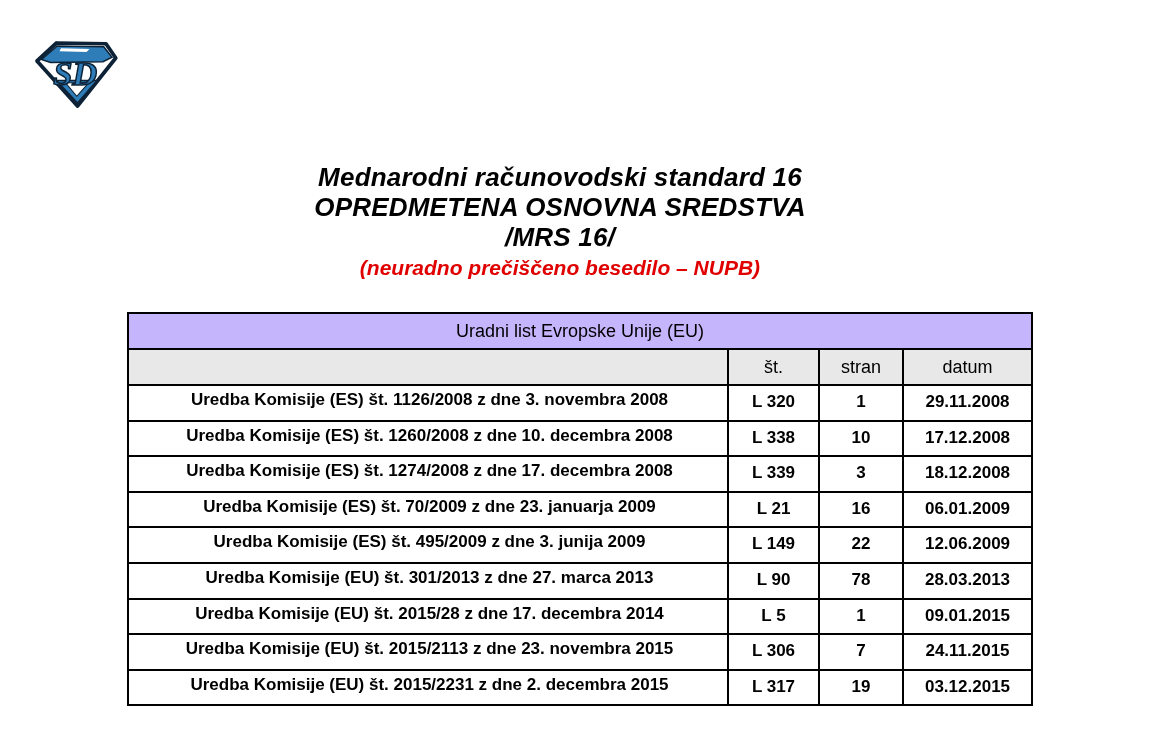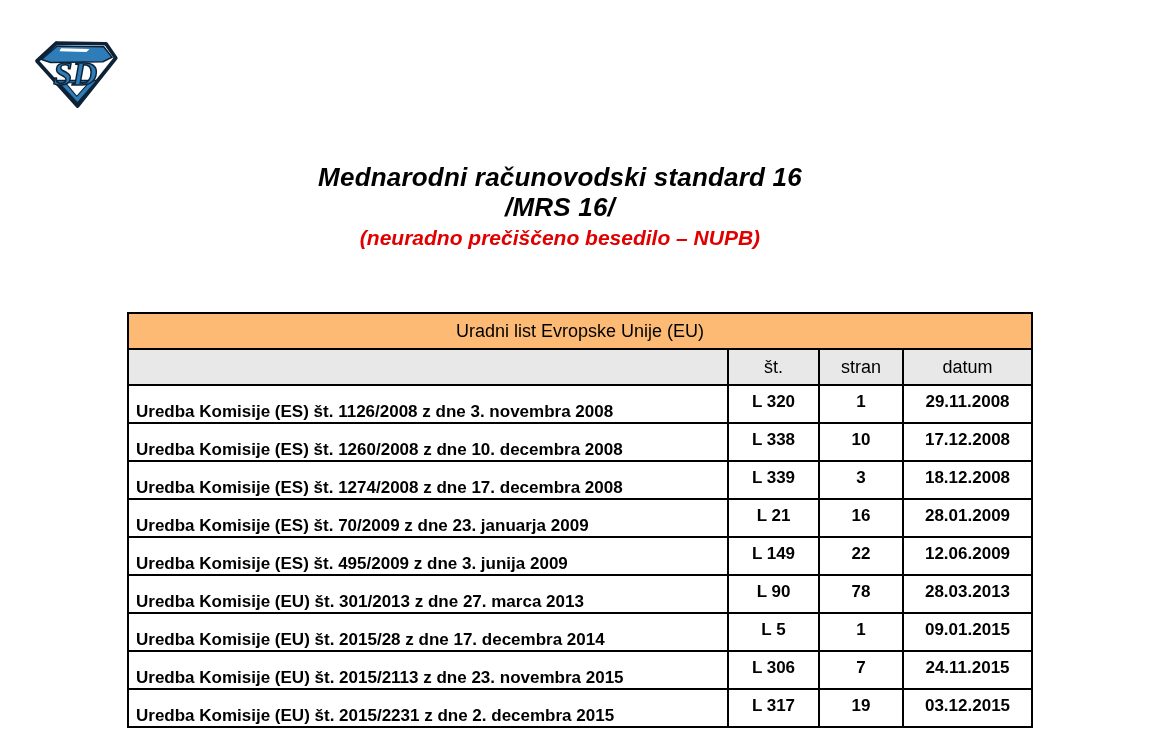--- a/index.html
+++ b/index.html
@@ -69,23 +69,23 @@
   .h-cell {
     font-weight: normal;
     font-size: 18px;
     text-align: center;
     vertical-align: middle;
     padding: 0;
   }
   .c-name {
     font-weight: bold;
     font-size: 17px;
-    text-align: left;
+    text-align: center;
     vertical-align: top;
-    padding: 16px 4px 0 7px;
+    padding: 4px 4px 0 7px;
     margin-left: 48px;
   }
   .c-val {
     font-weight: bold;
     font-size: 17px;
     text-align: center;
     vertical-align: top;
     padding: 6px 2px 4px 2px;
   }
 </style>
@@ -103,34 +103,35 @@
     <polygon points="40,15 78,16 74,20 38,19" fill="#ffffff"></polygon>
 
     <polygon points="34,58 88,58 62,88" fill="#2e7cb8" stroke="#0d2236" stroke-width="2"></polygon>
     <polygon points="46,61 77,61 61,79" fill="#ffffff" stroke="#0d2236" stroke-width="1.5"></polygon>
 
     <text x="59" y="64" font-size="46" font-family="Liberation Serif, serif" font-weight="bold" font-style="italic" text-anchor="middle" fill="#2e7cb8" stroke="#0d2236" stroke-width="2">SD</text>
   </svg>
 
   <div class="title-block">
     <div class="title-line">Mednarodni računovodski standard 16</div>
+    <div class="title-line">OPREDMETENA OSNOVNA SREDSTVA</div>
     <div class="title-line">/MRS 16/</div>
     <div class="subtitle-line" style="color: rgb(224, 0, 0);">(neuradno prečiščeno besedilo – NUPB)</div>
   </div>
 
   <table class="doc-table">
     <colgroup>
       <col style="width:600px">
       <col style="width:91px">
       <col style="width:84px">
       <col style="width:129px">
     </colgroup>
     <thead>
       <tr>
-        <th class="h-cell hdr" colspan="4" style="background: #fdba74;">Uradni list Evropske Unije (EU)</th>
+        <th class="h-cell hdr" colspan="4" style="background: #c4b5fd;">Uradni list Evropske Unije (EU)</th>
       </tr>
       <tr>
         <th class="h-cell hdr" style="background: rgb(232, 232, 232);"></th>
         <th class="h-cell hdr" style="background: rgb(232, 232, 232);">št.</th>
         <th class="h-cell hdr" style="background: rgb(232, 232, 232);">stran</th>
         <th class="h-cell hdr" style="background: rgb(232, 232, 232);">datum</th>
       </tr>
     </thead>
     <tbody>
         <tr>
@@ -148,21 +149,21 @@
         <tr>
       <td class="c-name">Uredba Komisije (ES) št. 1274/2008 z dne 17. decembra 2008</td>
       <td class="c-val">L 339</td>
       <td class="c-val">3</td>
       <td class="c-val">18.12.2008</td>
     </tr>
         <tr>
       <td class="c-name">Uredba Komisije (ES) št. 70/2009 z dne 23. januarja 2009</td>
       <td class="c-val">L 21</td>
       <td class="c-val">16</td>
-      <td class="c-val">28.01.2009</td>
+      <td class="c-val">06.01.2009</td>
     </tr>
         <tr>
       <td class="c-name">Uredba Komisije (ES) št. 495/2009 z dne 3. junija 2009</td>
       <td class="c-val">L 149</td>
       <td class="c-val">22</td>
       <td class="c-val">12.06.2009</td>
     </tr>
         <tr>
       <td class="c-name">Uredba Komisije (EU) št. 301/2013 z dne 27. marca 2013</td>
       <td class="c-val">L 90</td>

